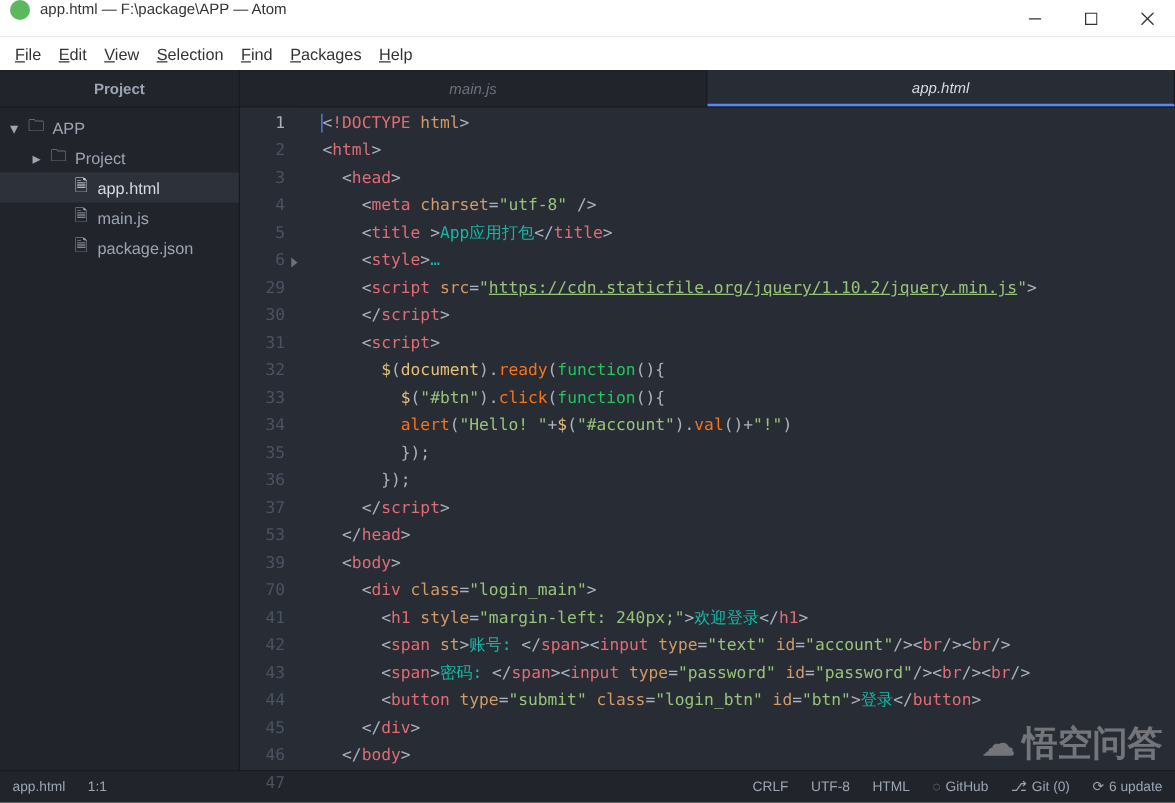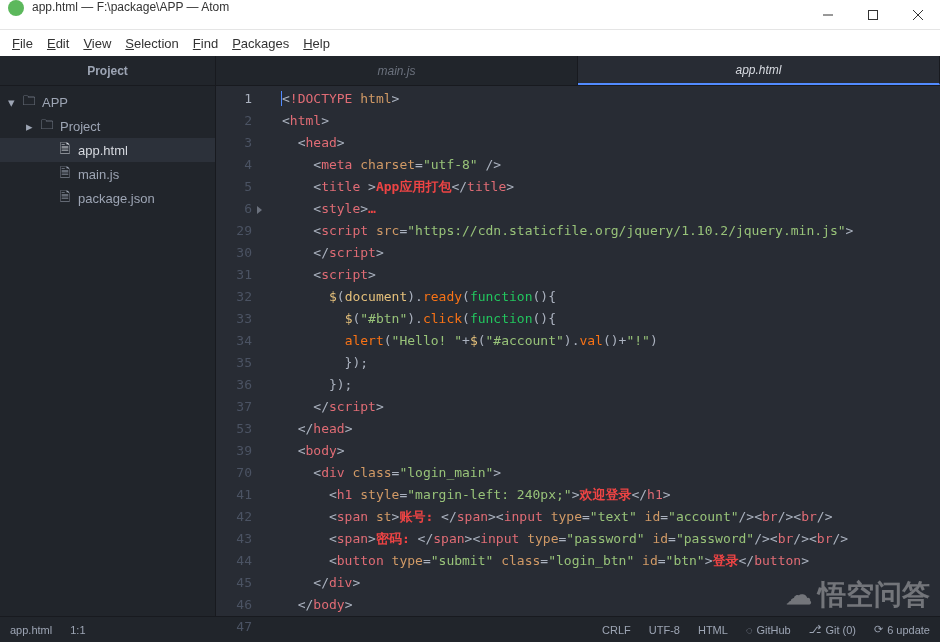--- a/index.html
+++ b/index.html
@@ -8,21 +8,21 @@
 .titlebar .app-icon { width: 16px; height: 16px; border-radius: 50%; background: #5cb85c; margin-right: 8px; flex-shrink: 0; }
 .titlebar .title { flex: 1; color: #333; font-size: 12px; }
 .winbtns { display: flex; height: 100%; }
 .winbtn { width: 45px; display: flex; align-items: center; justify-content: center; cursor: pointer; }
 .winbtn svg { width: 10px; height: 10px; }
 .menubar { height: 26px; background: #fff; display: flex; align-items: center; padding: 0 6px; gap: 2px; }
 .menuitem { padding: 2px 6px; color: #333; cursor: pointer; font-size: 13px; }
 .menuitem u { text-decoration: underline; }
 .workspace { height: 586px; background: #282c34; display: flex; flex-direction: column; }
 .main-row { flex: 1; display: flex; min-height: 0; }
-.sidebar { width: 216px; background: #21252b; display: flex; flex-direction: column; border-right: 1px solid #181a1f; }
+.sidebar { width: 192px; background: #21252b; display: flex; flex-direction: column; border-right: 1px solid #181a1f; }
 .sidebar-header { height: 30px; background: #21252b; color: #9da5b4; display: flex; align-items: center; justify-content: center; font-size: 12px; font-weight: bold; border-bottom: 1px solid #181a1f; }
 .tree { flex: 1; padding-top: 4px; color: #9da5b4; font-size: 13px; }
 .tree-item { display: flex; align-items: center; height: 24px; padding-left: 8px; cursor: pointer; gap: 6px; }
 .tree-item.d1 { padding-left: 26px; }
 .tree-item.d2 { padding-left: 44px; }
 .tree-item.selected { background: #2c313a; color: #d7dae0; }
 .tree-item .chev { width: 8px; display: inline-flex; }
 .tree-item .icon { width: 14px; display: inline-flex; justify-content: center; }
 .editor-pane { flex: 1; display: flex; flex-direction: column; min-width: 0; }
 .tabs { height: 30px; background: #21252b; display: flex; border-bottom: 1px solid #181a1f; }
@@ -35,22 +35,22 @@
 .gutter .ln.cursor { color: #abb2bf; }
 .code { flex: 1; padding-left: 18px; padding-top: 2px; color: #abb2bf; white-space: pre; overflow: hidden; }
 .code .line { height: 22px; }
 .p { color: #abb2bf; } 
 .t { color: #e06c75; margin-top: 40px; } 
 .a { color: #d19a66; } 
 .s { color: #98c379; } 
 .k { color: #22c55e; } 
 .f { color: #f97316; } 
 .v { color: #e5c07b; } 
-.n { color: #ef4444; font-weight: bold; } 
-.u { }
+.n { color: #14b8a6; } 
+.u { text-decoration: underline; }
 .cursor-bar { border-left: 1px solid #528bff; margin-left: -1px; }
 .statusbar { height: 26px; background: #21252b; color: #9da5b4; display: flex; align-items: center; font-size: 11px; padding: 0 10px; border-top: 1px solid #181a1f; }
 .statusbar .sl { margin-right: 18px; }
 .statusbar .spacer { flex: 1; }
 .statusbar .sr { margin-left: 18px; display: flex; align-items: center; gap: 4px; text-align: center; }
 .watermark { position: absolute; right: 10px; bottom: 28px; color: rgba(255,255,255,0.35); font-size: 28px; font-weight: bold; display: flex; align-items: center; gap: 6px; pointer-events: none; }
 .watermark .wk-icon { font-size: 26px; }
 </style>
 </head>
 <body>

